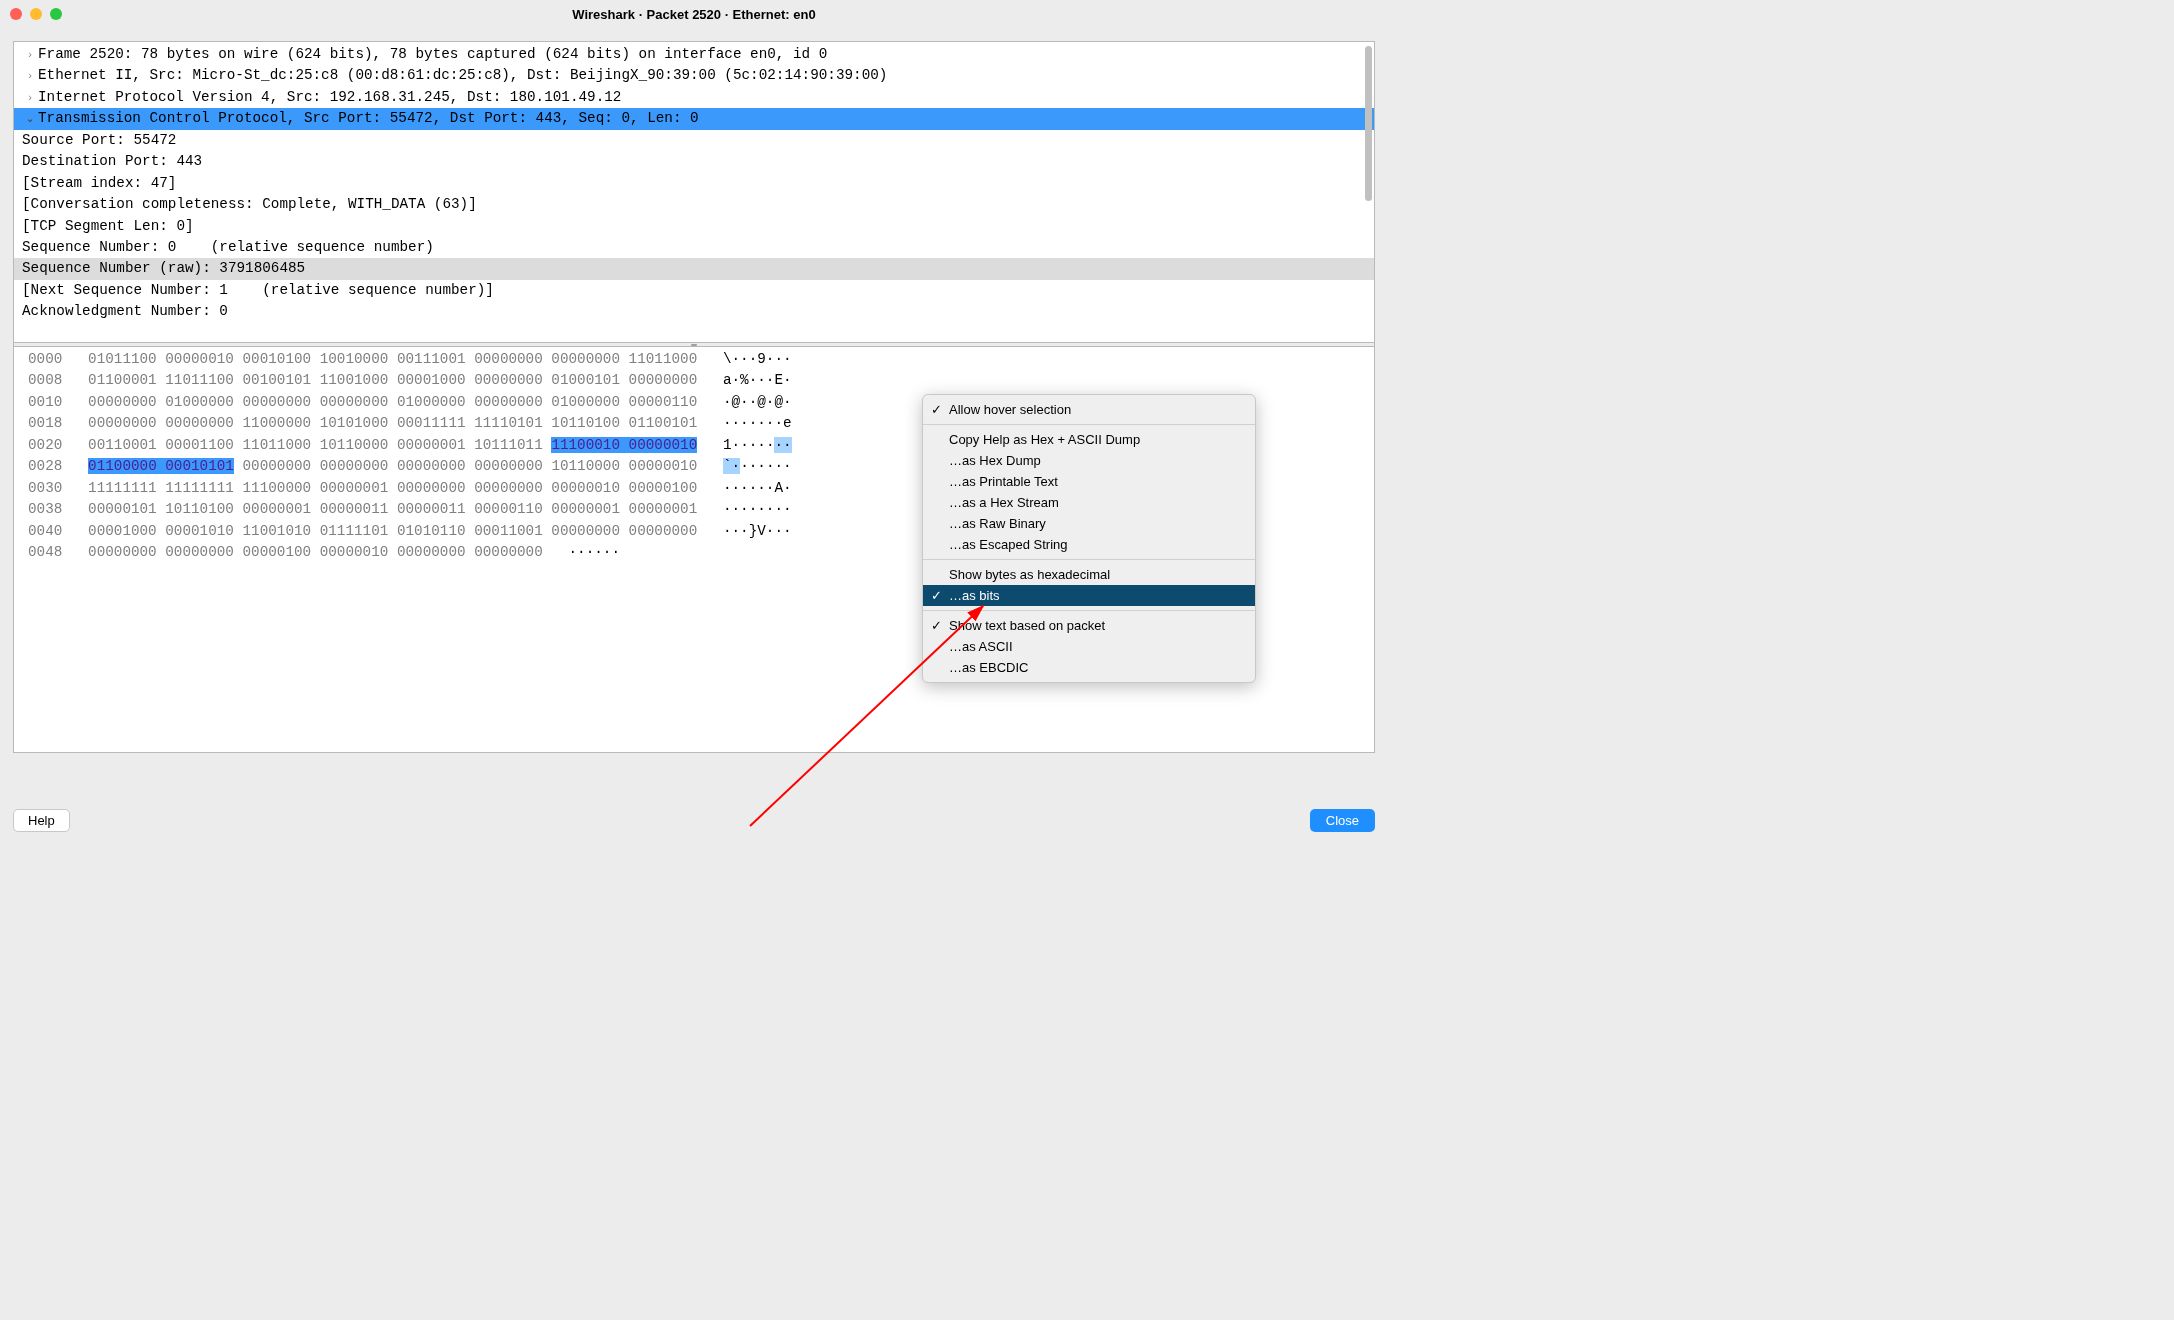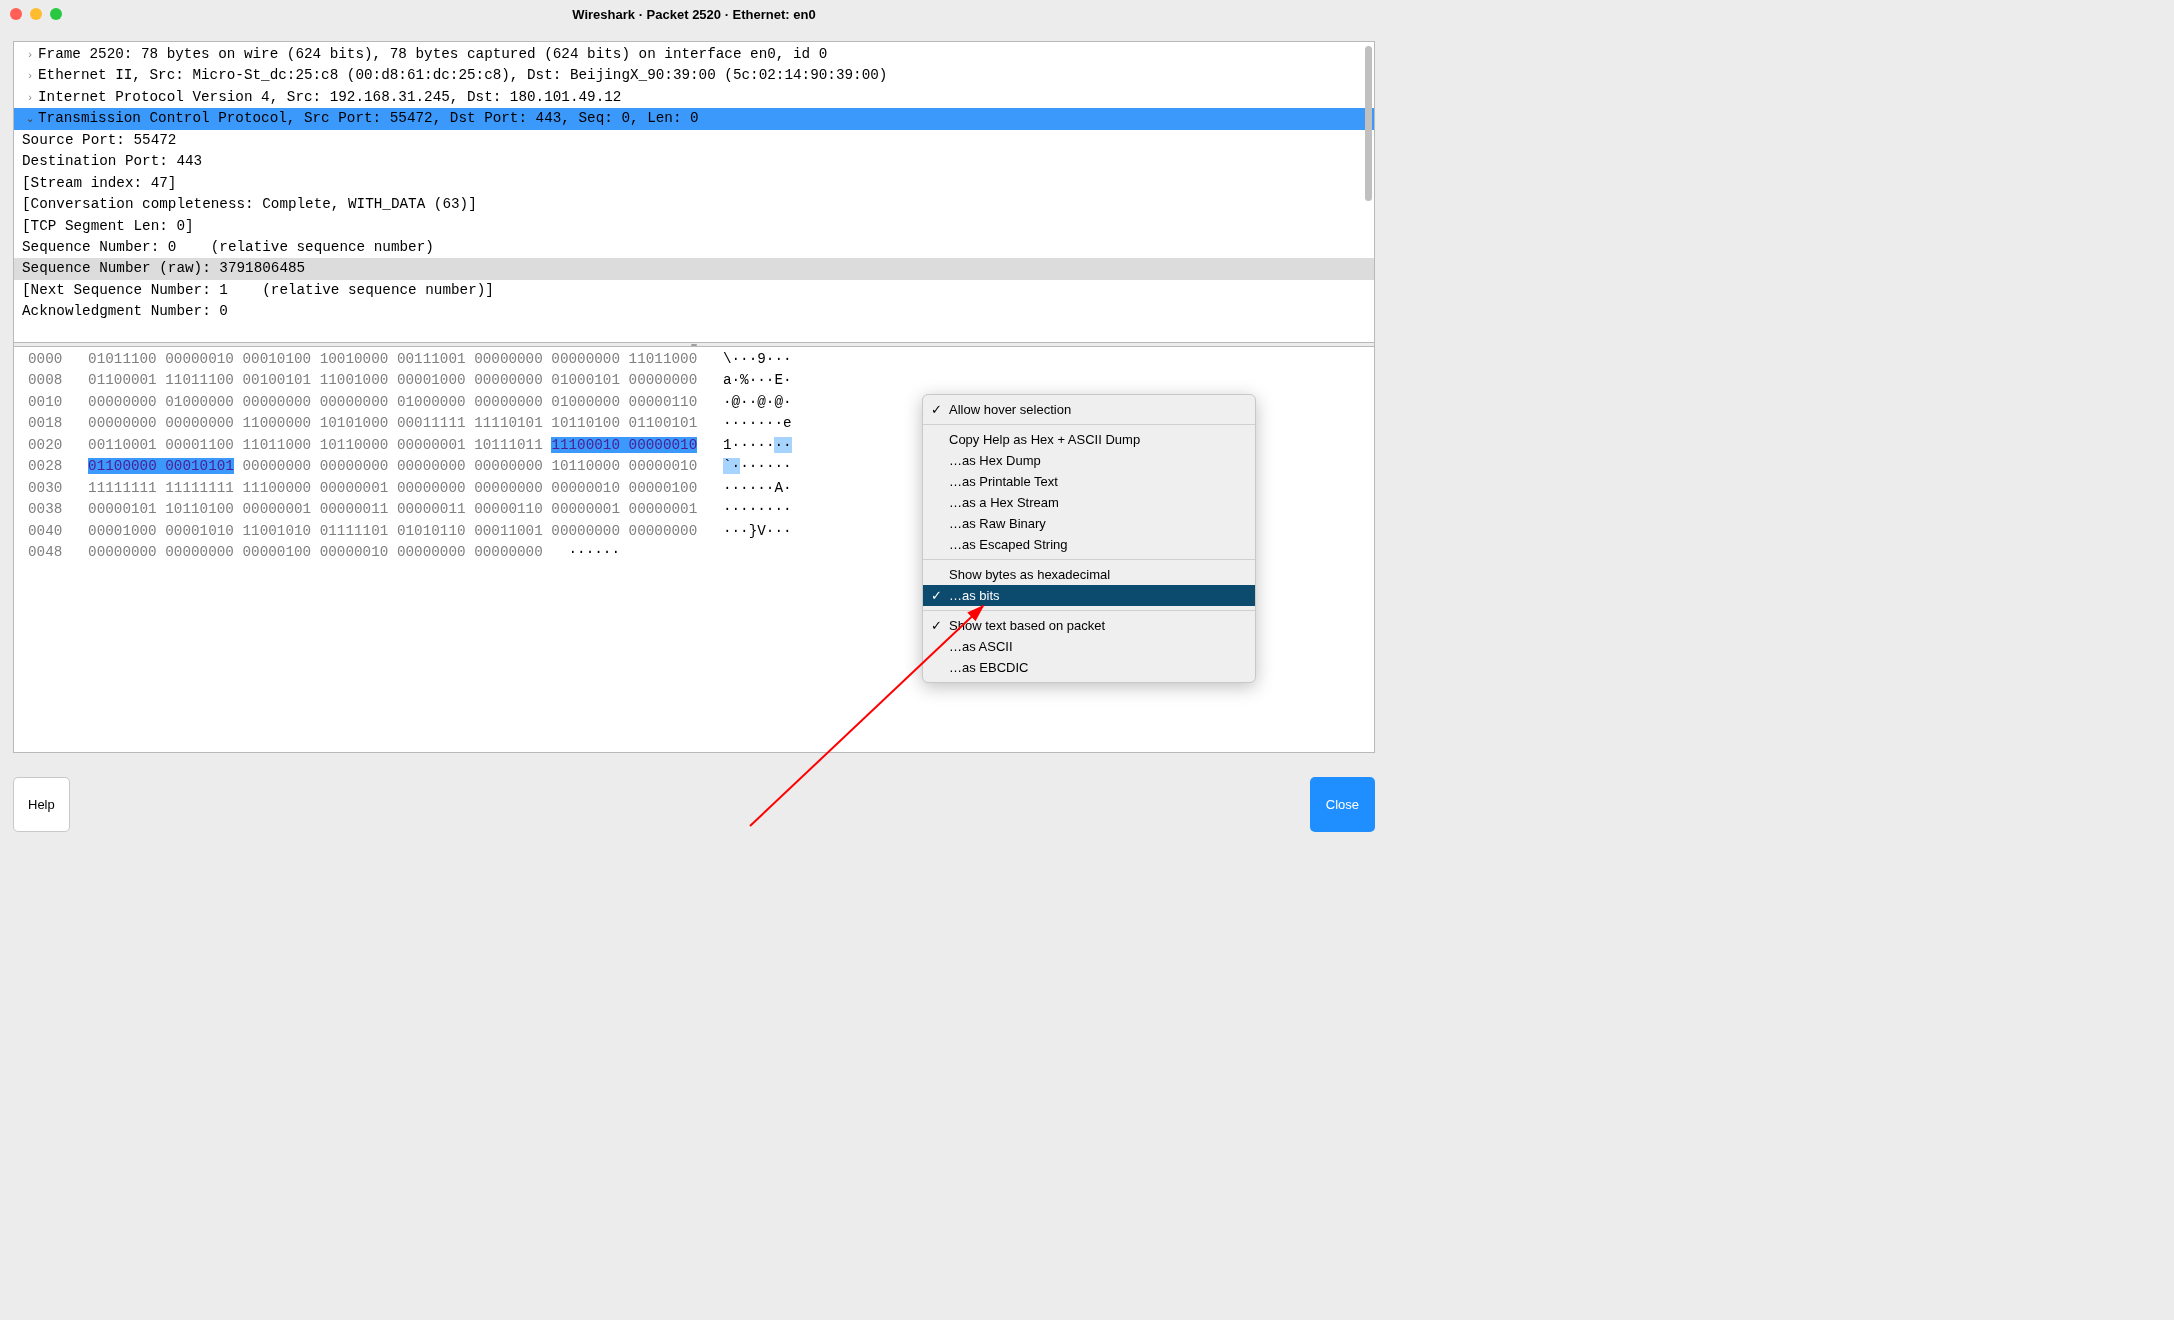--- a/index.html
+++ b/index.html
@@ -113,21 +113,21 @@
 .footer {
   position: absolute;
   bottom: 13px;
   left: 13px;
   right: 13px;
   display: flex;
   justify-content: space-between;
 }
 .btn {
   font-size: 13px;
-  padding: 19px 14px;
+  padding: 3px 14px;
   border-radius: 5px;
   border: 1px solid #c8c8c8;
   background: #fff;
   cursor: pointer;
 }
 .btn-primary {
   background: #1f8fff;
   color: #fff;
   border: none;
   padding: 3px 16px;

